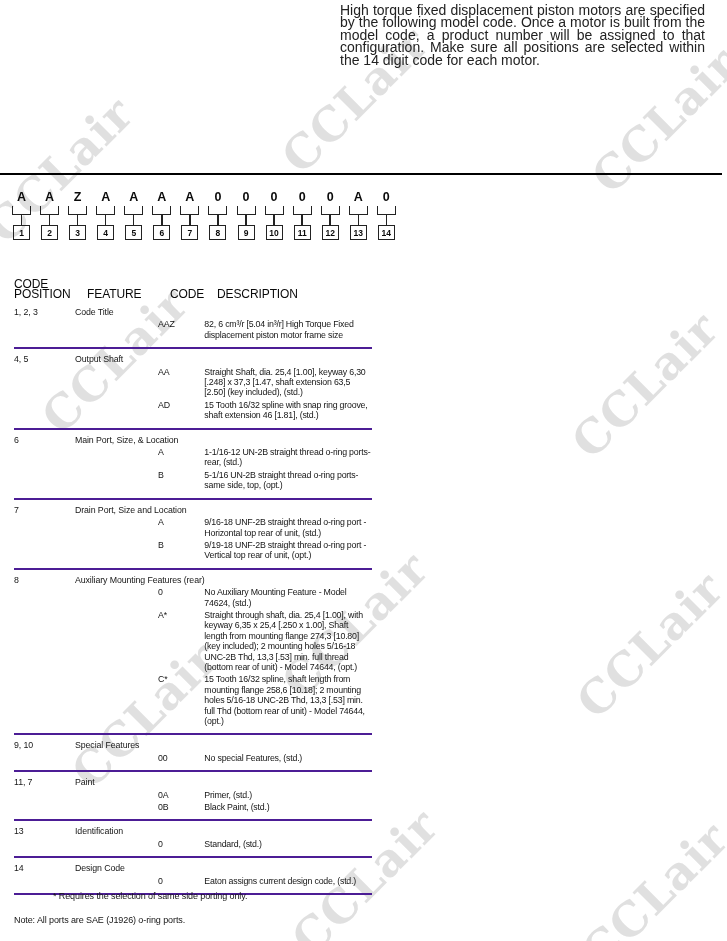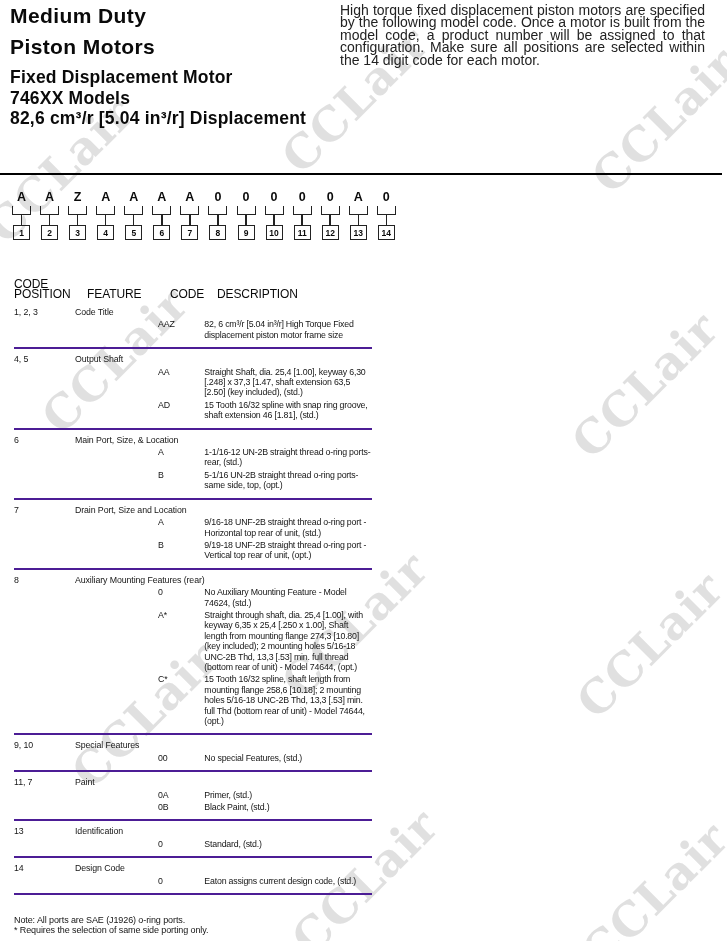--- a/index.html
+++ b/index.html
@@ -82,48 +82,41 @@
   .frow { display:flex; }
   .c-pos { width:61px; }
   .c-feat { flex:1; }
   .codes { margin-top:1px; }
   .crow { display:flex; margin-top:2px; padding-left:144px; }
   .c-code { width:47px; }
   .c-desc { width:170px; letter-spacing:-0.2px; }
 
   
   .foot { position:absolute; left:14px; font-size:9px; letter-spacing:-0.1px; margin:0; }
-  .foot-asterisk { top:925px; }
+  .foot-asterisk { top:891px;margin-left:39px; }
   .foot-note { top:915px; }
 </style>
 </head>
 <body>
 
 <div id="watermarks">
     <span class="wm" style="left: 60px; top: 170px; color: rgb(224, 224, 224);">CCLair</span>
     <span class="wm" style="left: 355px; top: 100px; color: rgb(224, 224, 224);">CCLair</span>
     <span class="wm" style="left: 665px; top: 120px; color: rgb(224, 224, 224);">CCLair</span>
     <span class="wm" style="left: 115px; top: 360px; color: rgb(224, 224, 224);">CCLair</span>
     <span class="wm" style="left: 645px; top: 385px; color: rgb(224, 224, 224);">CCLair</span>
     <span class="wm" style="left: 355px; top: 625px; color: rgb(224, 224, 224);">CCLair</span>
     <span class="wm" style="left: 650px; top: 645px; color: rgb(224, 224, 224);">CCLair</span>
     <span class="wm" style="left: 145px; top: 715px; color: rgb(224, 224, 224);">CCLair</span>
     <span class="wm" style="left: 365px; top: 882px; color: rgb(224, 224, 224);">CCLair</span>
     <span class="wm" style="left: 655px; top: 895px; color: rgb(224, 224, 224);">CCLair</span>
   </div>
 
 <div class="layer">
 
-  <div class="titles">
-    <div class="title-big">Medium Duty</div>
-    <div class="title-big">Piston Motors</div>
-    <div class="title-mid">Fixed Displacement Motor</div>
-    <div class="title-mid">746XX Models</div>
-    <div class="title-mid">82,6 cm³/r [5.04 in³/r] Displacement</div>
-  </div>
 
   <p class="intro">High torque fixed displacement piston motors are specified by the following model code.  Once a motor is built from the model code, a product number will be assigned to that configuration. Make sure all positions are selected within the 14 digit code for each motor.</p>
 
   <div class="rule-top"></div>
 
   <div class="model-code" id="model-code">
   <div class="mc-col">
     <div class="mc-letter">A</div>
     <div class="mc-bracket"></div>
     <div class="mc-stem"></div>

